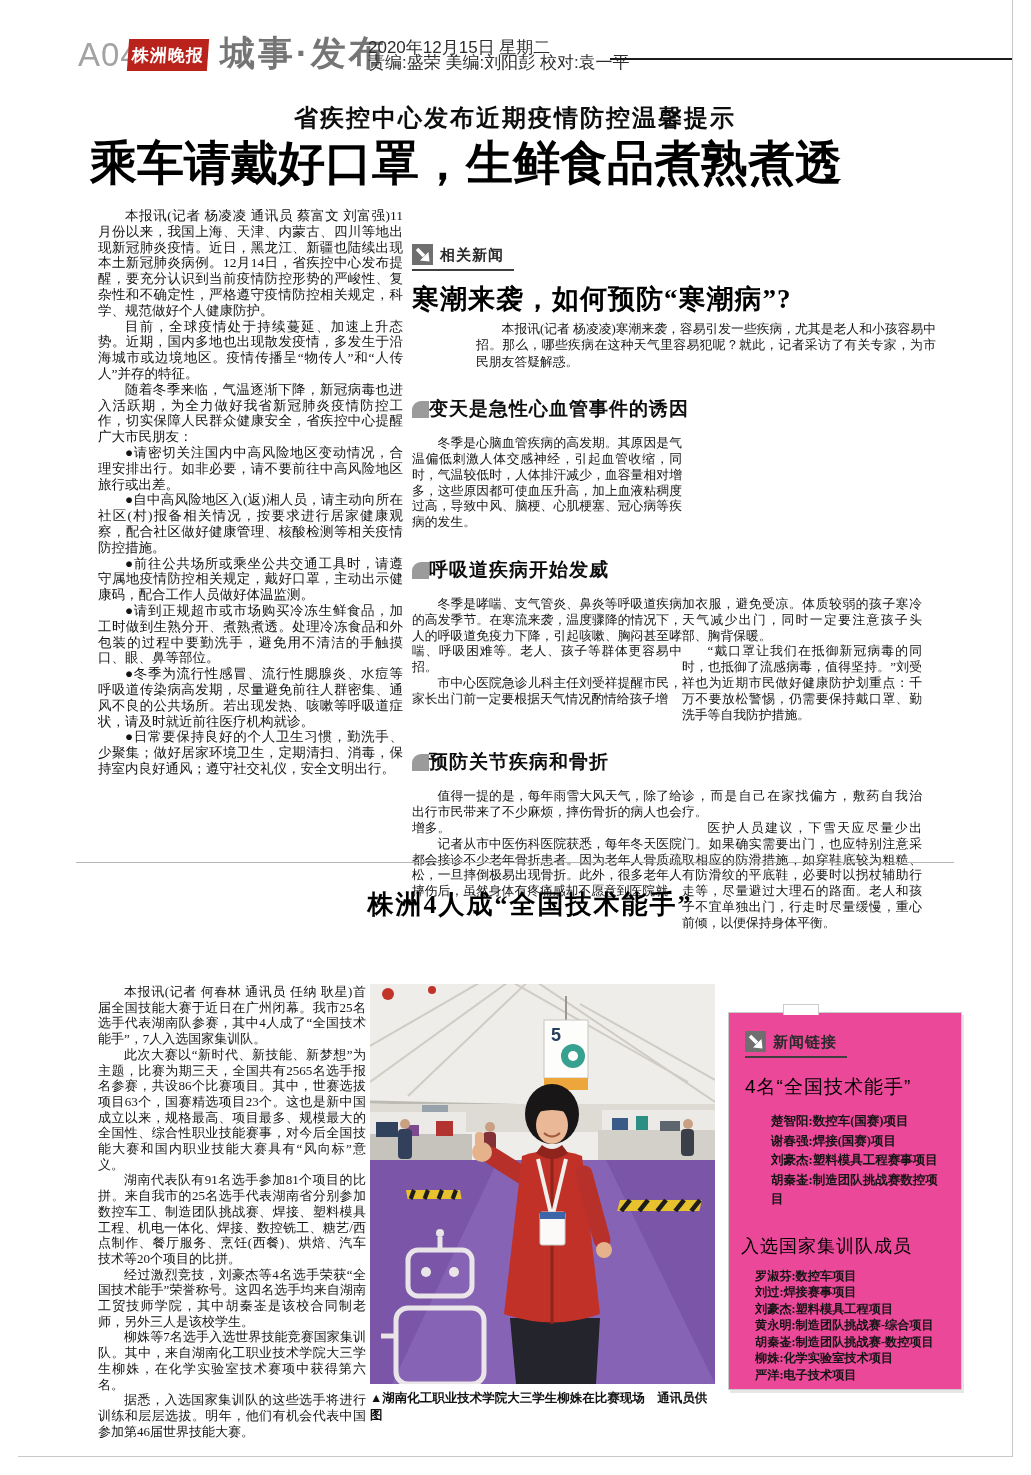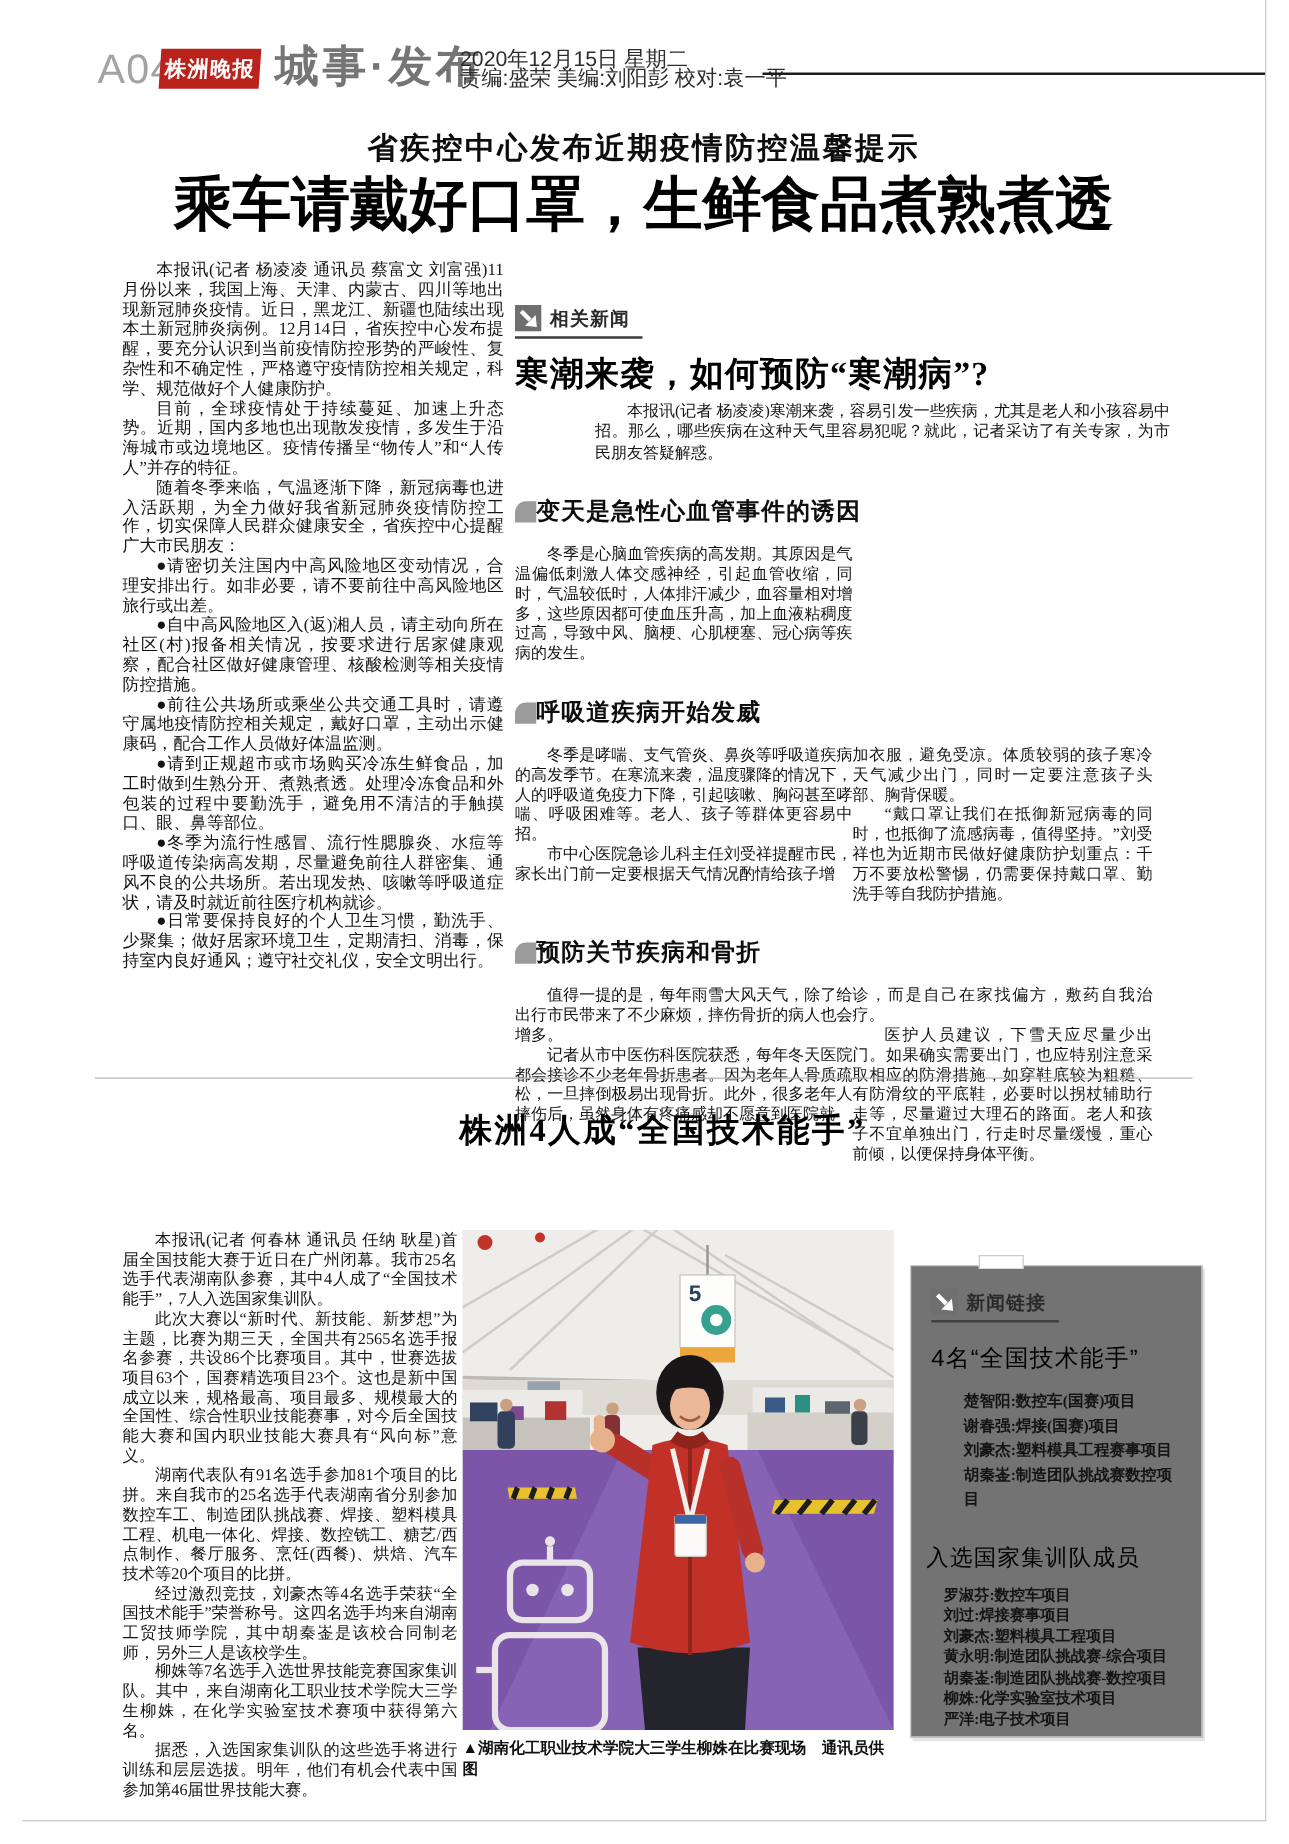--- a/index.html
+++ b/index.html
@@ -19,21 +19,21 @@
   .brand{position:absolute;left:50px;top:5px;width:80px;height:32px;background:#ba221c;color:#fff;
     display:flex;align-items:center;justify-content:center;font-size:17px;font-weight:bold;
     transform:skewX(-4deg);letter-spacing:1px;}
   .sect{position:absolute;left:142px;top:-4px;font-size:35px;font-weight:700;color:#757575;letter-spacing:3px;}
   .dateblock{position:absolute;left:290px;top:6px;font-size:17px;line-height:15px;color:#2c2c2c;}
   .hdr-rule{position:absolute;left:532px;top:24px;width:402px;height:2px;background:#1c1c1c;}
 
   
   .kicker{position:absolute;left:90px;top:102px;width:850px;text-align:center;
     font-size:24px;font-weight:700;color:#0d0d0d;letter-spacing:2px;}
-  .head1{position:absolute;left:90px;top:132px;width:850px;text-align:center;
+  .head1{position:absolute;left:90px;top:132px;width:850px;text-align:left;
     font-size:47px;font-weight:900;color:#000;letter-spacing:0px;}
   .a1col{position:absolute;left:98px;top:208px;width:305px;
     font-size:13.5px;line-height:15.8px;text-align:justify;}
   .a1col p,.relcols p,.a2col p{margin:0;text-indent:2em;}
   p.cont{text-indent:0;}
 
   
   .rel{position:absolute;left:412px;top:244px;width:526px;}
   .tag{display:inline-flex;align-items:flex-end;gap:7px;border-bottom:2px solid #3f3f3f;
     padding:0 10px 4px 0;}
@@ -55,21 +55,21 @@
   
   .head2{position:absolute;left:320px;top:888px;width:420px;text-align:center;
     font-size:26px;font-weight:900;line-height:34px;color:#000;letter-spacing:2px;}
   .a2col{position:absolute;left:98px;top:984px;width:268px;
     font-size:13px;line-height:15.7px;text-align:justify;}
   .photo{position:absolute;left:370px;top:984px;width:345px;height:400px;background:#efedea;}
   .caption{position:absolute;left:370px;top:1390px;width:348px;
     font-size:12.5px;font-weight:700;color:#111;}
 
   
-  .linkbox{position:absolute;left:728px;top:1012px;width:234px;height:378px;background:#737373;
+  .linkbox{position:absolute;left:728px;top:1012px;width:234px;height:378px;background:#ec4899;
     border:1px solid #cbcbcb;box-shadow:2px 3px 0 #e6e6e6;box-sizing:border-box;padding:18px 14px 0 16px;}
   .notch{position:absolute;top:-9px;left:54px;width:34px;height:10px;background:#fff;
     border:1px solid #cbcbcb;border-bottom:none;}
   .lb-title{margin:16px 0 0 0;font-size:19px;font-weight:400;color:#000;letter-spacing:1px;}
   .lb-list{list-style:none;margin:12px 0 0 0;padding:0 0 0 26px;
     font-size:12.5px;font-weight:700;line-height:19.5px;}
   .lb-sub{margin:24px 0 0 -4px;font-size:18px;font-weight:400;color:#000;letter-spacing:1px;}
   .lb-list2{list-style:none;margin:10px 0 0 0;padding:0 0 0 10px;
     font-size:12.2px;font-weight:700;line-height:16.6px;}
 </style>

